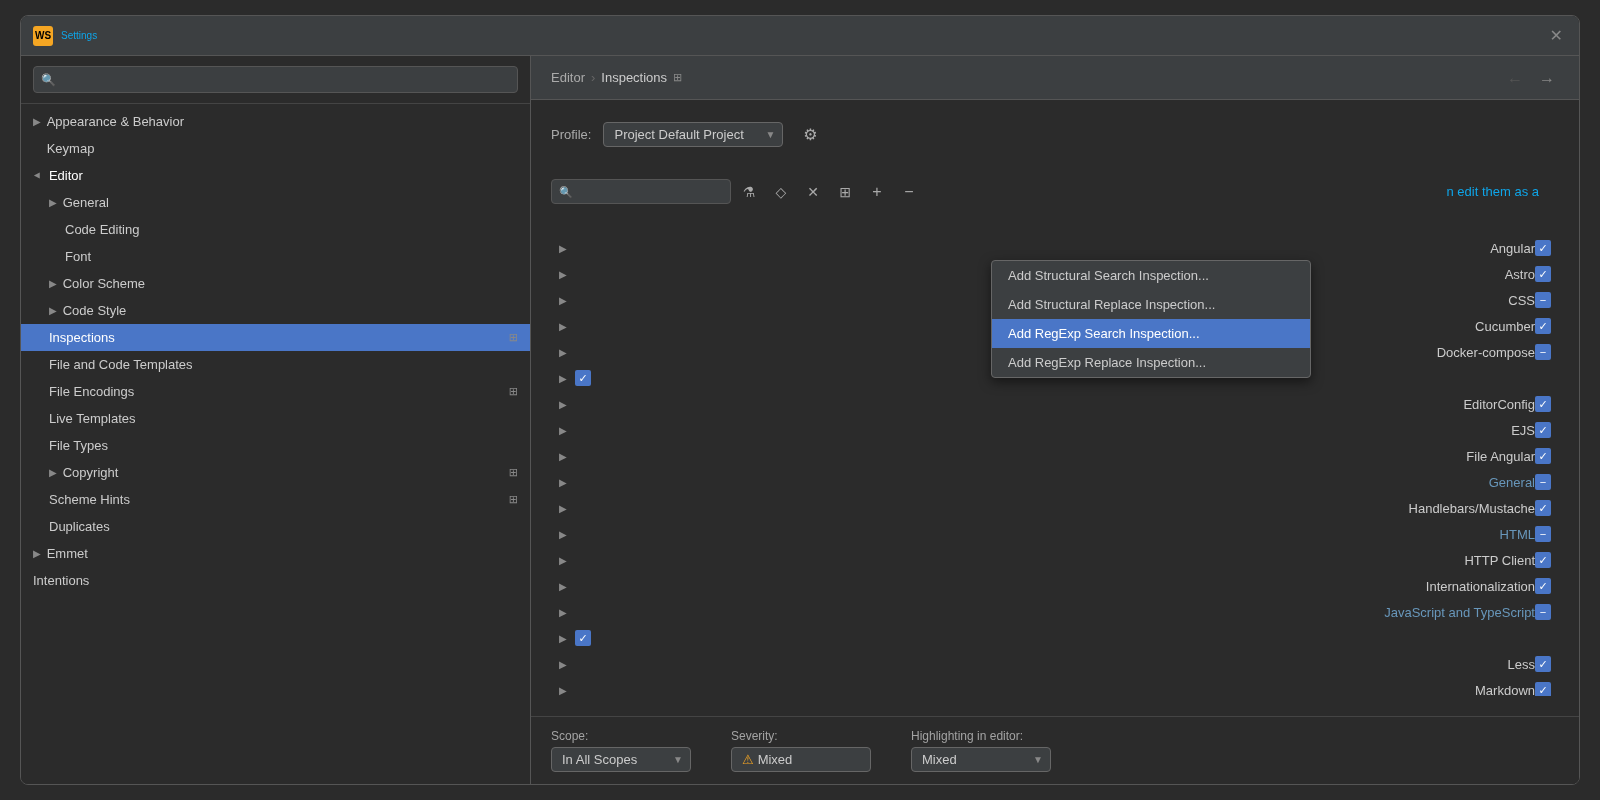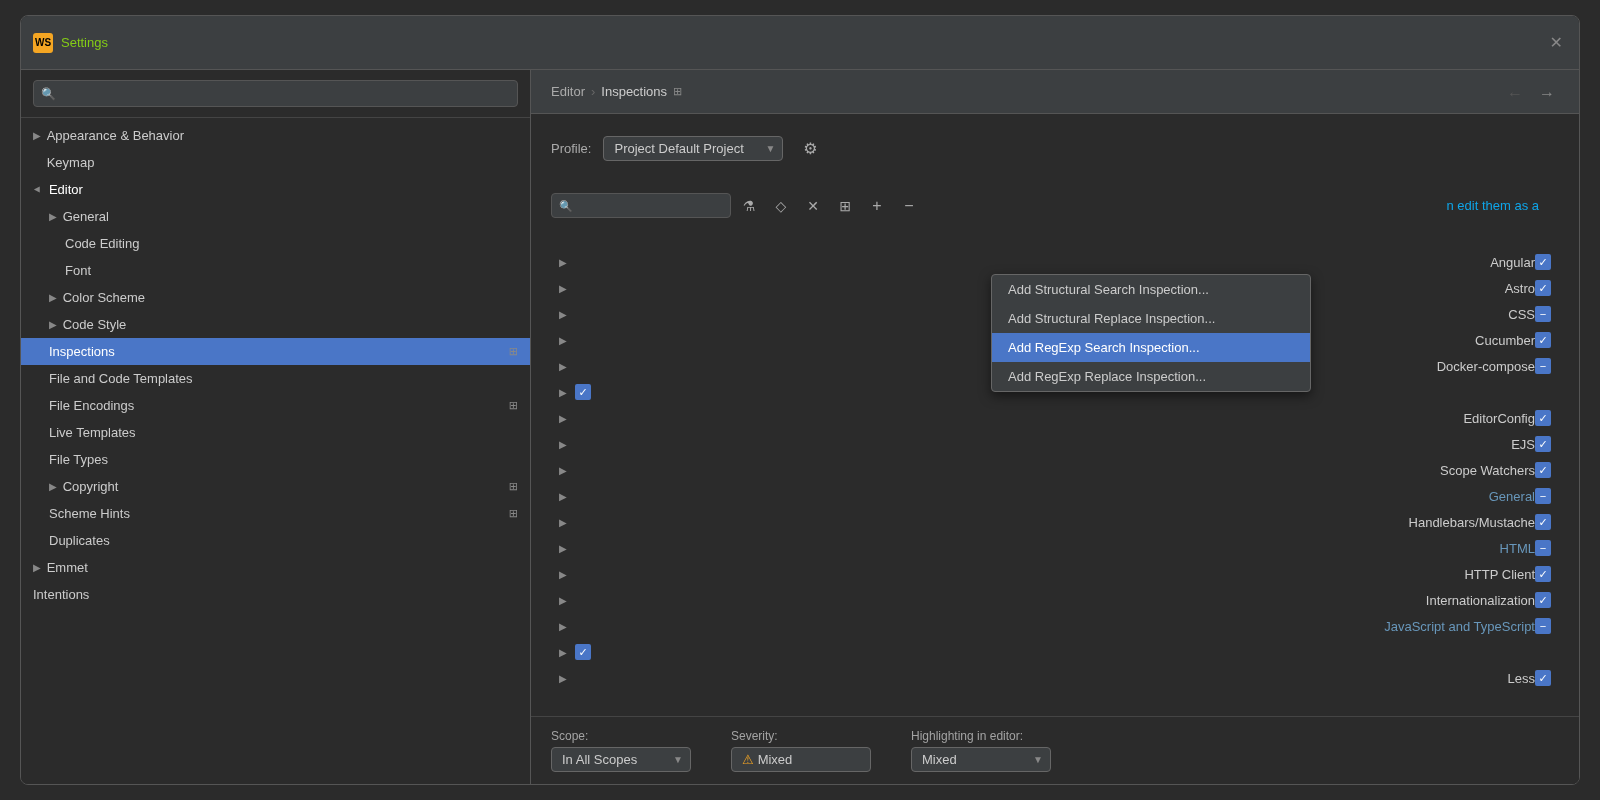--- a/index.html
+++ b/index.html
@@ -19,21 +19,21 @@
       width: 1560px;
       height: 770px;
       background: #2b2b2b;
       border: 1px solid #555;
       border-radius: 8px;
       display: flex;
       flex-direction: column;
       overflow: hidden;
     }
     .titlebar {
-      height: 54px;
+      height: 40px;
       background: #3c3f41;
       display: flex;
       align-items: center;
       padding: 0 12px;
       border-bottom: 1px solid #555;
       flex-shrink: 0;
     }
     .titlebar-icon {
       width: 20px;
       height: 20px;
@@ -42,22 +42,22 @@
       margin-right: 8px;
       display: flex;
       align-items: center;
       justify-content: center;
       font-size: 10px;
       font-weight: bold;
       color: #000;
     }
     .titlebar-title {
       flex: 1;
-      font-size: 13px;
-      color: #84cc16;
+      font-size: 10px;
+      color: #0ea5e9;
     }
     .titlebar-close {
       color: #888;
       font-size: 16px;
       cursor: pointer;
       padding: 4px;
     }
     .main-content {
       display: flex;
       flex: 1;
@@ -578,21 +578,21 @@
             </div>
 
             <div class="inspection-item">
               <span class="inspection-chevron">▶</span>
               <span class="inspection-name">EJS</span>
               <div class="checkbox checked">✓</div>
             </div>
 
             <div class="inspection-item">
               <span class="inspection-chevron">▶</span>
-              <span class="inspection-name">Scope Watchers</span>
+              <span class="inspection-name">File Angular</span>
               <div class="checkbox checked">✓</div>
             </div>
 
             <div class="inspection-item">
               <span class="inspection-chevron">▶</span>
               <span class="inspection-name blue">General</span>
               <div class="checkbox mixed">−</div>
             </div>
 
             <div class="inspection-item">

